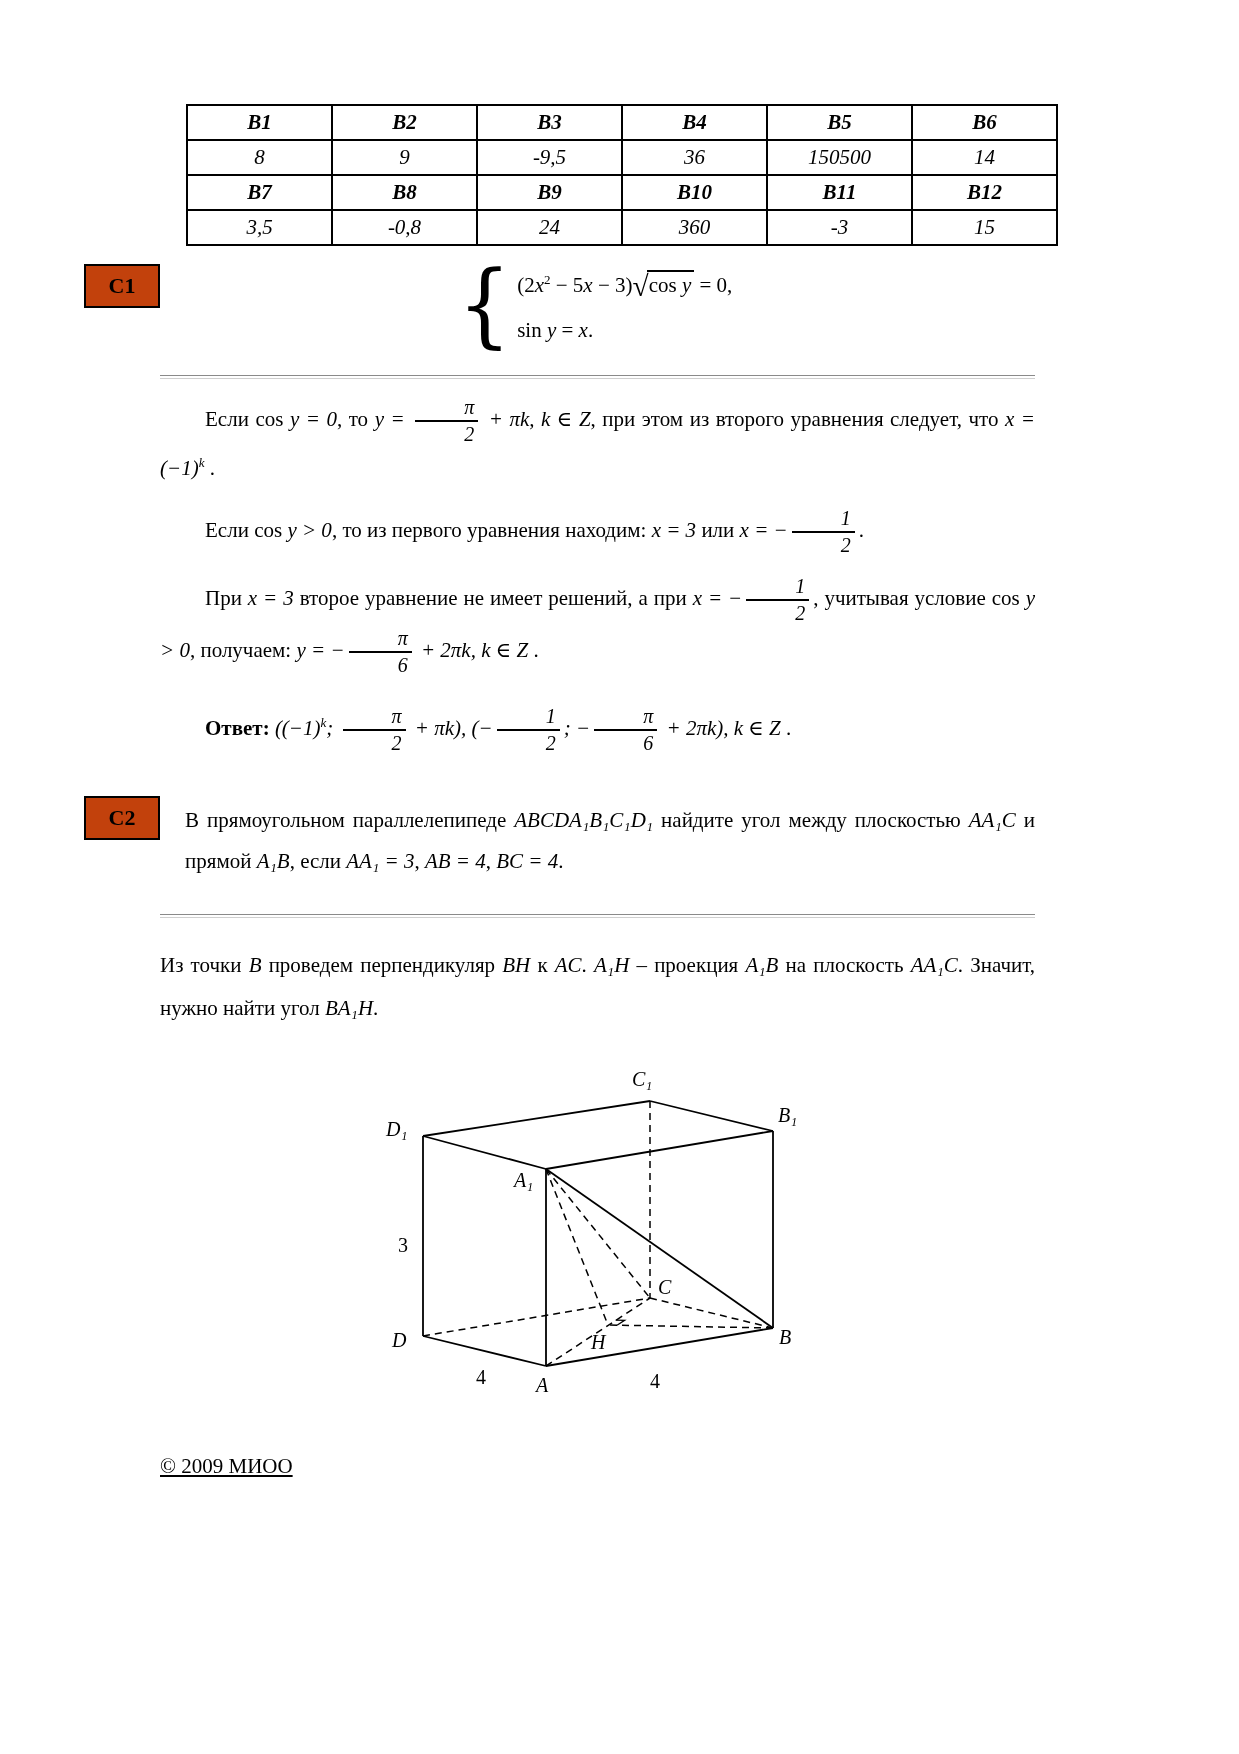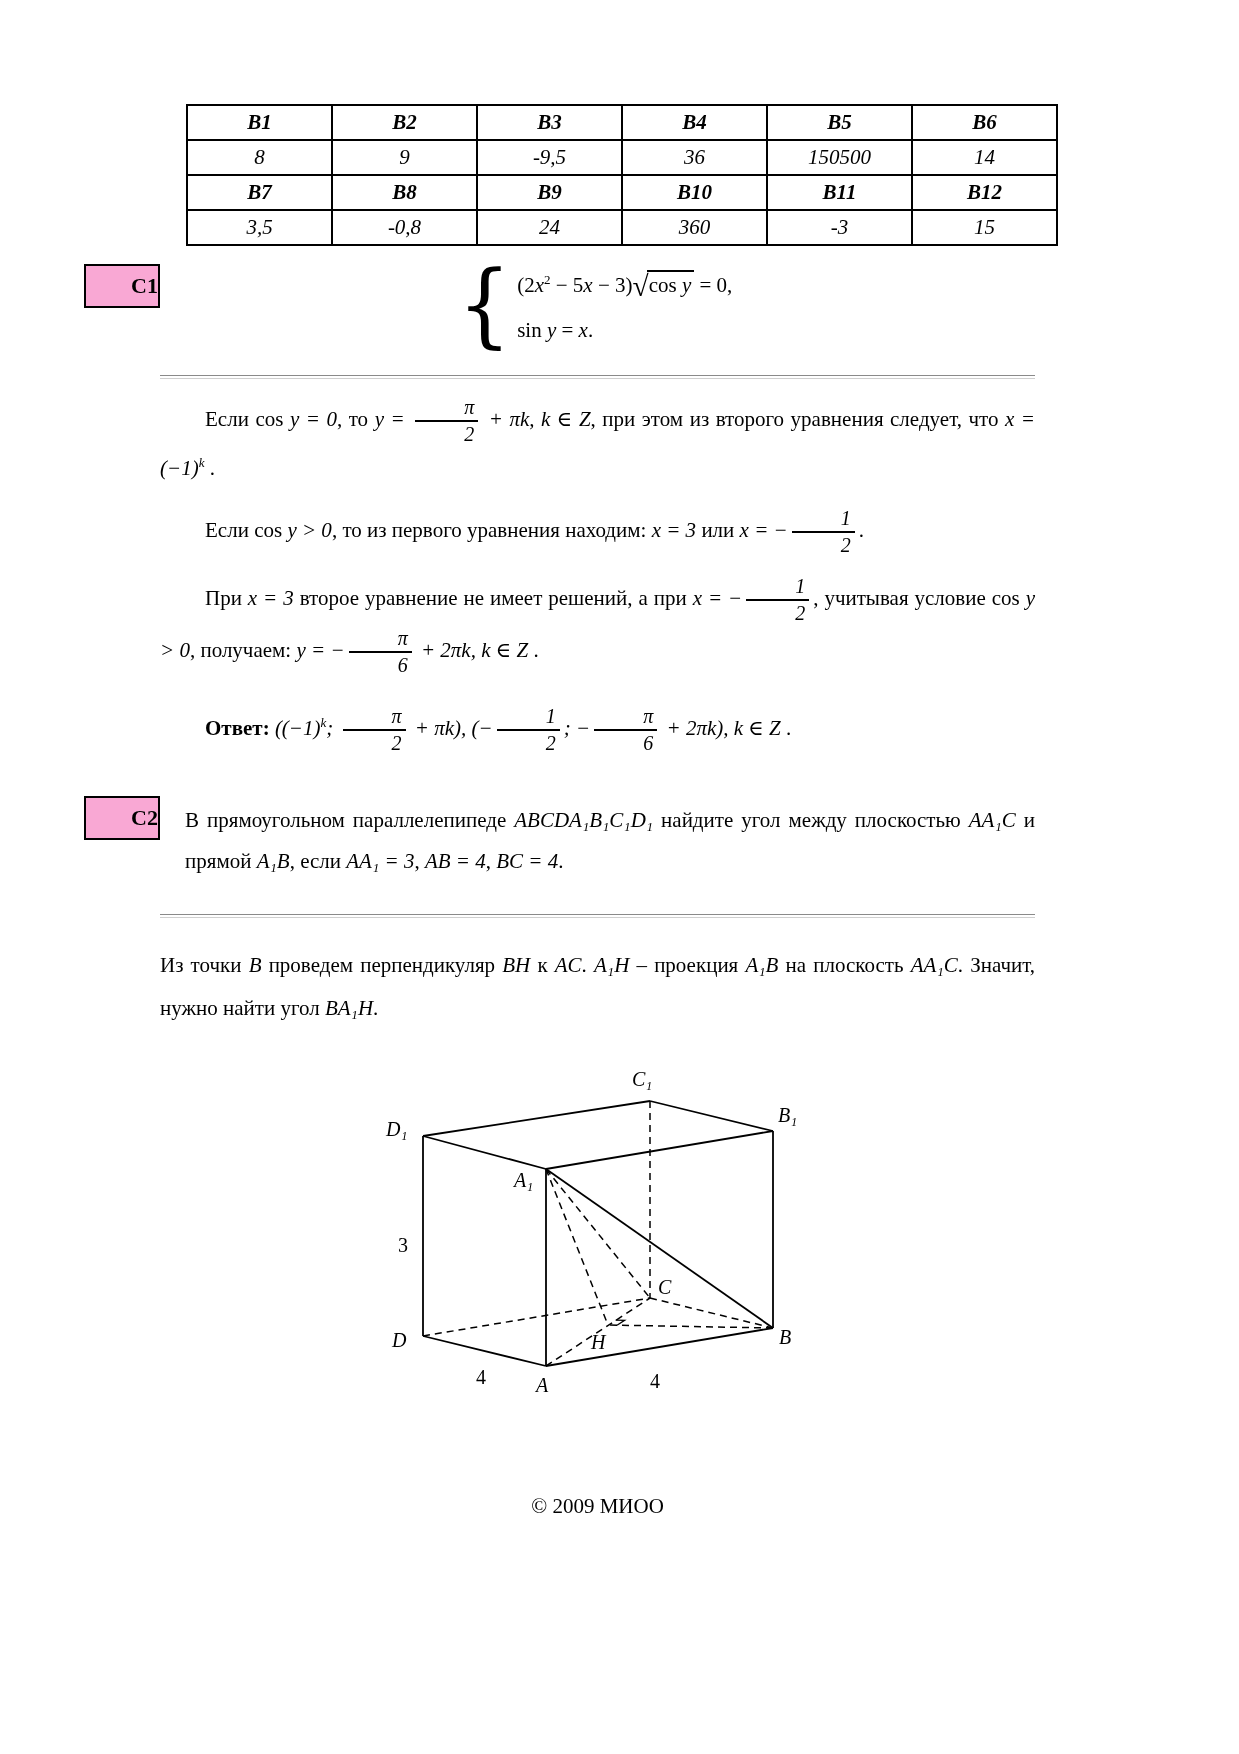--- a/index.html
+++ b/index.html
@@ -9,21 +9,21 @@
     font-size:21px;overflow:hidden;
   }
   .page{position:relative;padding:60px 204px 0 160px;}
   .header{display:flex;justify-content:space-between;}
   .answers{border-collapse:collapse;width:872px;margin:44px 0 0 26px;table-layout:fixed;}
   .answers th,.answers td{border:2px solid #000;text-align:center;height:33px;padding:0;font-size:21px;font-style:italic;}
   .answers th{font-weight:bold;}
   .sec{position:relative;margin-top:18px;}
   .clabel{
     position:absolute;left:-76px;top:0;width:72px;height:40px;border:2px solid #000;
-    display:flex;align-items:center;justify-content:flex-end;font-weight:bold;font-size:22px;background:#f9a8d4;
+    display:flex;align-items:center;justify-content:center;font-weight:bold;font-size:22px;background:#c2410c;
   }
   .cbody{margin-left:25px;}
   .prompt{margin:0;padding-top:7px;}
   .cstate{margin:0;padding-top:4px;text-align:justify;line-height:1.95;font-family:Liberation Serif, serif;}
   .system{display:flex;align-items:center;justify-content:center;margin:14px 30px 4px 0;}
   .brace{font-size:84px;line-height:0.9;margin-right:6px;transform:scaleY(1.08);font-family:"DejaVu Serif",serif;}
   .syslines{display:flex;flex-direction:column;gap:7px;}
   .sysline{white-space:nowrap;line-height:1.5;}
   sup{font-size:0.62em;}
   .m{font-style:italic;}
@@ -36,21 +36,21 @@
   .para{margin:16px 0 0 0;text-align:justify;line-height:2.05;}
   .para.indent{text-indent:45px;}
   .para.answer{margin-top:26px;text-align:left;}
   .ans-label{font-weight:bold;}
   .divider{height:2px;margin:28px 0 6px 0;border-top:1px solid #8a8a8a;border-bottom:1px solid #cfcfcf;}
   .divider2{margin-top:32px;}
   .c2sol{margin-top:26px;}
   .diagram-wrap{width:440px;margin:26px auto 0;}
   .dlabel text{font-style:italic;font-size:20px;fill:#000;}
   .dnum text{font-size:20px;fill:#000;}
-  .footer{text-align:center;margin-top:72px;}
+  .footer{text-align:left;margin-top:32px;text-decoration:underline;}
 </style>
 </head>
 <body>
 
 <div class="page">
 
 
   <table class="answers">
     <tbody>
       <tr>

